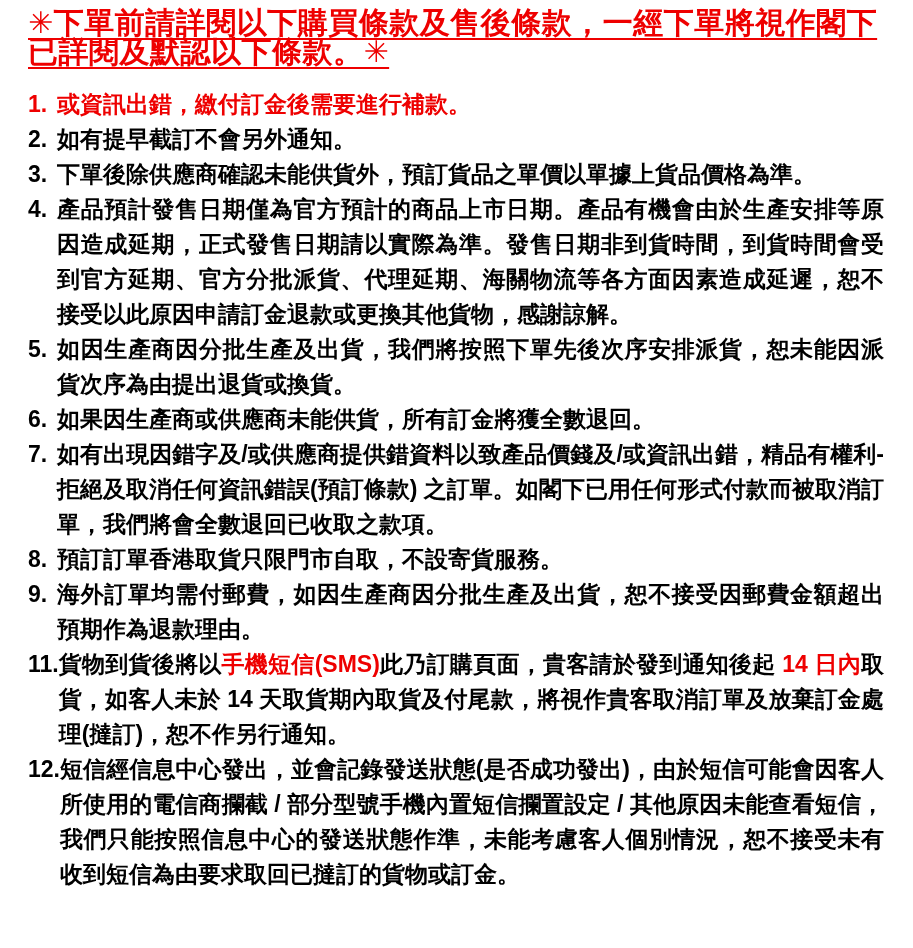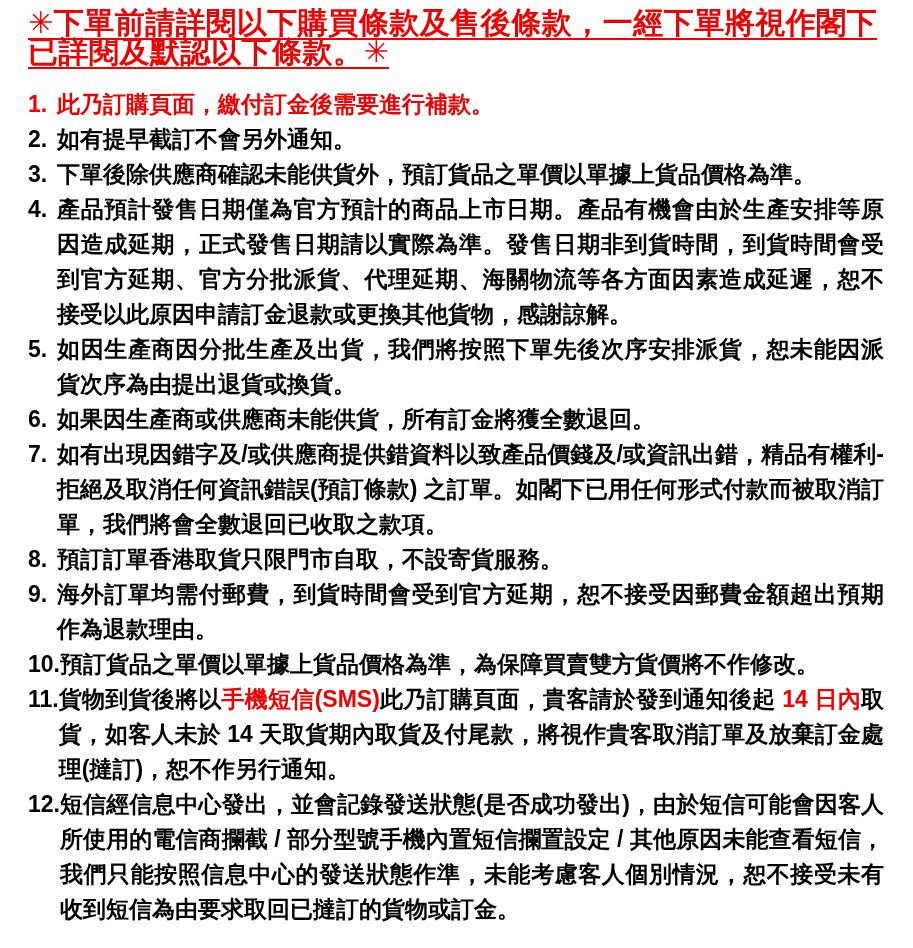--- a/index.html
+++ b/index.html
@@ -69,21 +69,21 @@
 
 <div class="doc">
 
   <div class="banner">✳下單前請詳閱以下購買條款及售後條款，一經下單將視作閣下已詳閱及默認以下條款。✳</div>
 
 
   <div class="terms">
 
     <div class="term-item red">
       <span class="num">1.</span>
-      <p class="txt">此乃訂購頁面，繳付訂金後需要進行補款。</p>
+      <p class="txt">或資訊出錯，繳付訂金後需要進行補款。</p>
     </div>
 
     <div class="term-item">
       <span class="num">2.</span>
       <p class="txt">如有提早截訂不會另外通知。</p>
     </div>
 
     <div class="term-item">
       <span class="num">3.</span>
       <p class="txt">下單後除供應商確認未能供貨外，預訂貨品之單價以單據上貨品價格為準。</p>
@@ -109,27 +109,23 @@
       <p class="txt">如有出現因錯字及/或供應商提供錯資料以致產品價錢及/或資訊出錯，精品有權利-拒絕及取消任何資訊錯誤(預訂條款) 之訂單。如閣下已用任何形式付款而被取消訂單，我們將會全數退回已收取之款項。</p>
     </div>
 
     <div class="term-item">
       <span class="num">8.</span>
       <p class="txt">預訂訂單香港取貨只限門市自取，不設寄貨服務。</p>
     </div>
 
     <div class="term-item">
       <span class="num">9.</span>
-      <p class="txt">海外訂單均需付郵費，到貨時間會受到官方延期，恕不接受因郵費金額超出預期作為退款理由。</p>
+      <p class="txt">海外訂單均需付郵費，如因生產商因分批生產及出貨，恕不接受因郵費金額超出預期作為退款理由。</p>
     </div>
 
-    <div class="term-item">
-      <span class="num">10.</span>
-      <p class="txt">預訂貨品之單價以單據上貨品價格為準，為保障買賣雙方貨價將不作修改。</p>
-    </div>
 
     <div class="term-item">
       <span class="num">11.</span>
       <p class="txt"><span>貨物到貨後將以</span><span class="hl-red">手機短信(SMS)</span><span>此乃訂購頁面，貴客請於發到通知後起 </span><span class="hl-red">14 日內</span><span>取貨，如客人未於 14 天取貨期內取貨及付尾款，將視作貴客取消訂單及放棄訂金處理(撻訂)，恕不作另行通知。</span></p>
     </div>
 
     <div class="term-item">
       <span class="num">12.</span>
       <p class="txt">短信經信息中心發出，並會記錄發送狀態(是否成功發出)，由於短信可能會因客人所使用的電信商攔截 / 部分型號手機內置短信攔置設定 / 其他原因未能查看短信，我們只能按照信息中心的發送狀態作準，未能考慮客人個別情況，恕不接受未有收到短信為由要求取回已撻訂的貨物或訂金。</p>
     </div>

